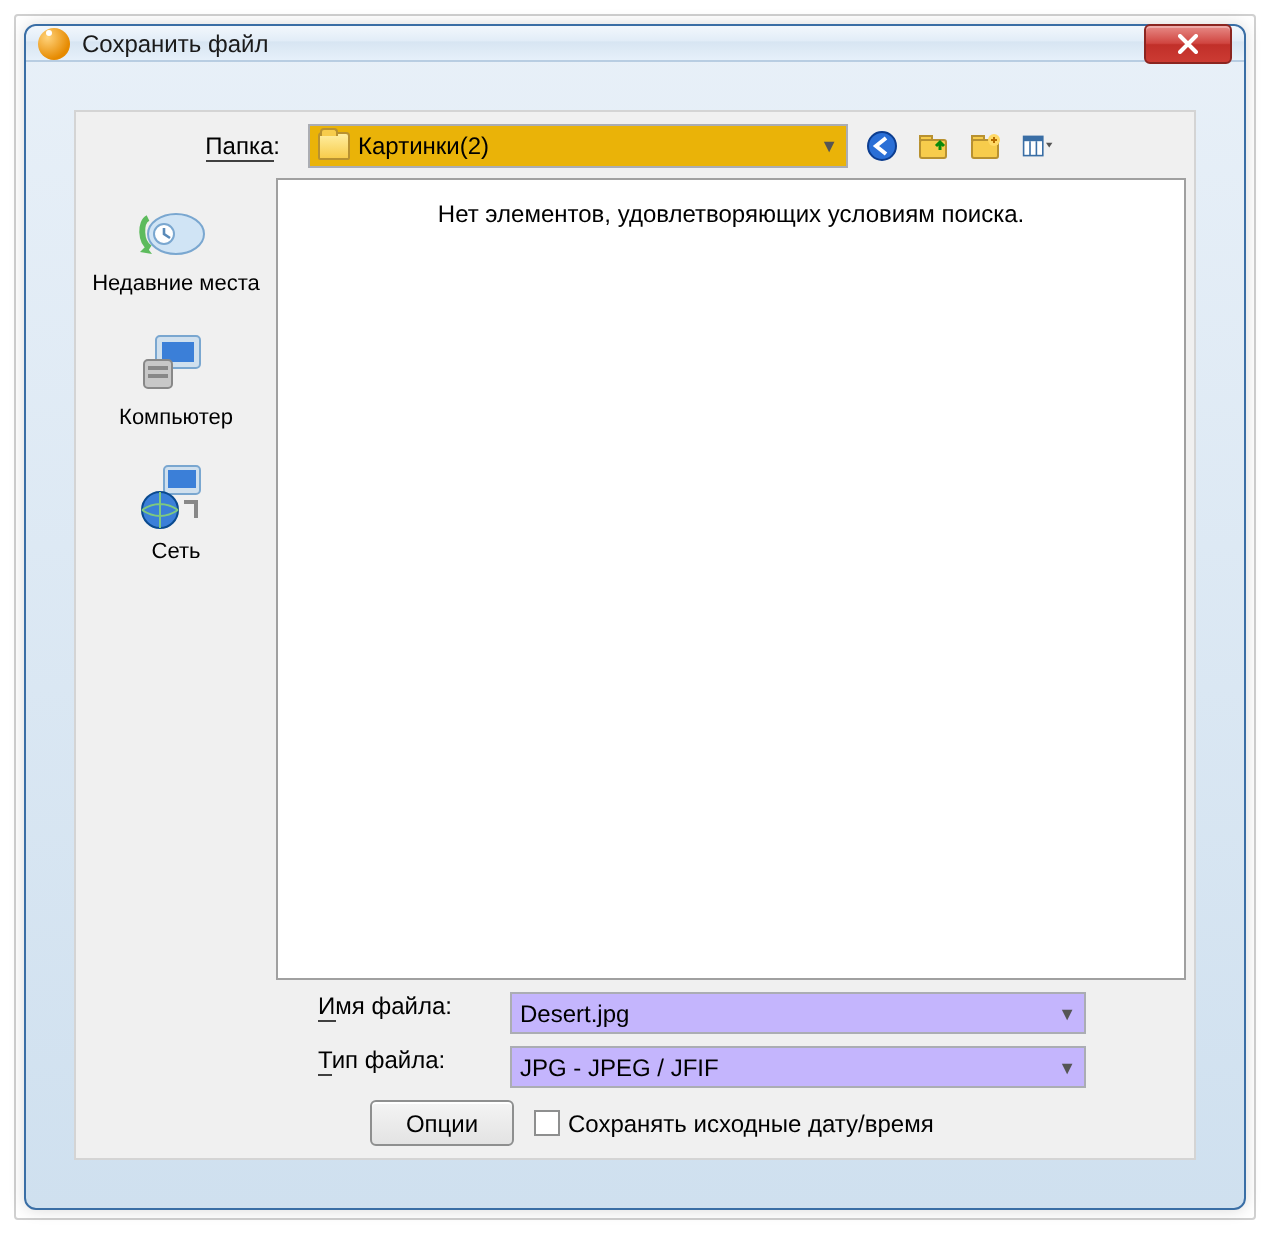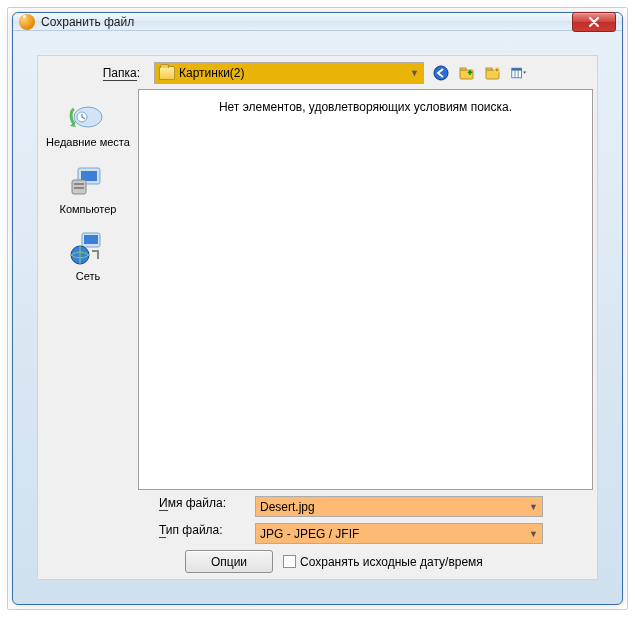--- a/index.html
+++ b/index.html
@@ -178,21 +178,21 @@
     }
     .row-label {
       width: 205px;
       text-align: left;
       padding-left: 115px;
     }
     .row-label .u { border-bottom: 1px solid #404040; }
     .combo {
       flex: 1;
       height: 21px;
-      background: #fdba74;
+      background: #c4b5fd;
       border: 1px solid #abadb3;
       display: flex;
       align-items: center;
       padding: 0 4px;
       max-width: 288px;
     }
     .combo .arrow { margin-left: auto; font-size: 9px; color: #555; }
     .action-btn {
       width: 80px; height: 23px;
       background: linear-gradient(to bottom, #f4f4f4, #e3e3e3);
@@ -341,21 +341,21 @@
         </div>
       </div>
       <div class="row">
         <div class="row-label"><span class="u">Т</span><span>ип файла:</span></div>
         <div class="combo">
           <span>JPG - JPEG / JFIF</span>
           <span class="arrow">▼</span>
         </div>
       </div>
       <div class="options-row">
-        <div class="action-btn" style="width:88px;">
+        <div class="action-btn" style="width:72px;">
           <span>Опции</span>
         </div>
         <div class="checkbox-wrap">
           <div class="checkbox-box"></div>
           <span>Сохранять исходные дату/время</span>
         </div>
       </div>
     </div>
   </div>
 </div>

